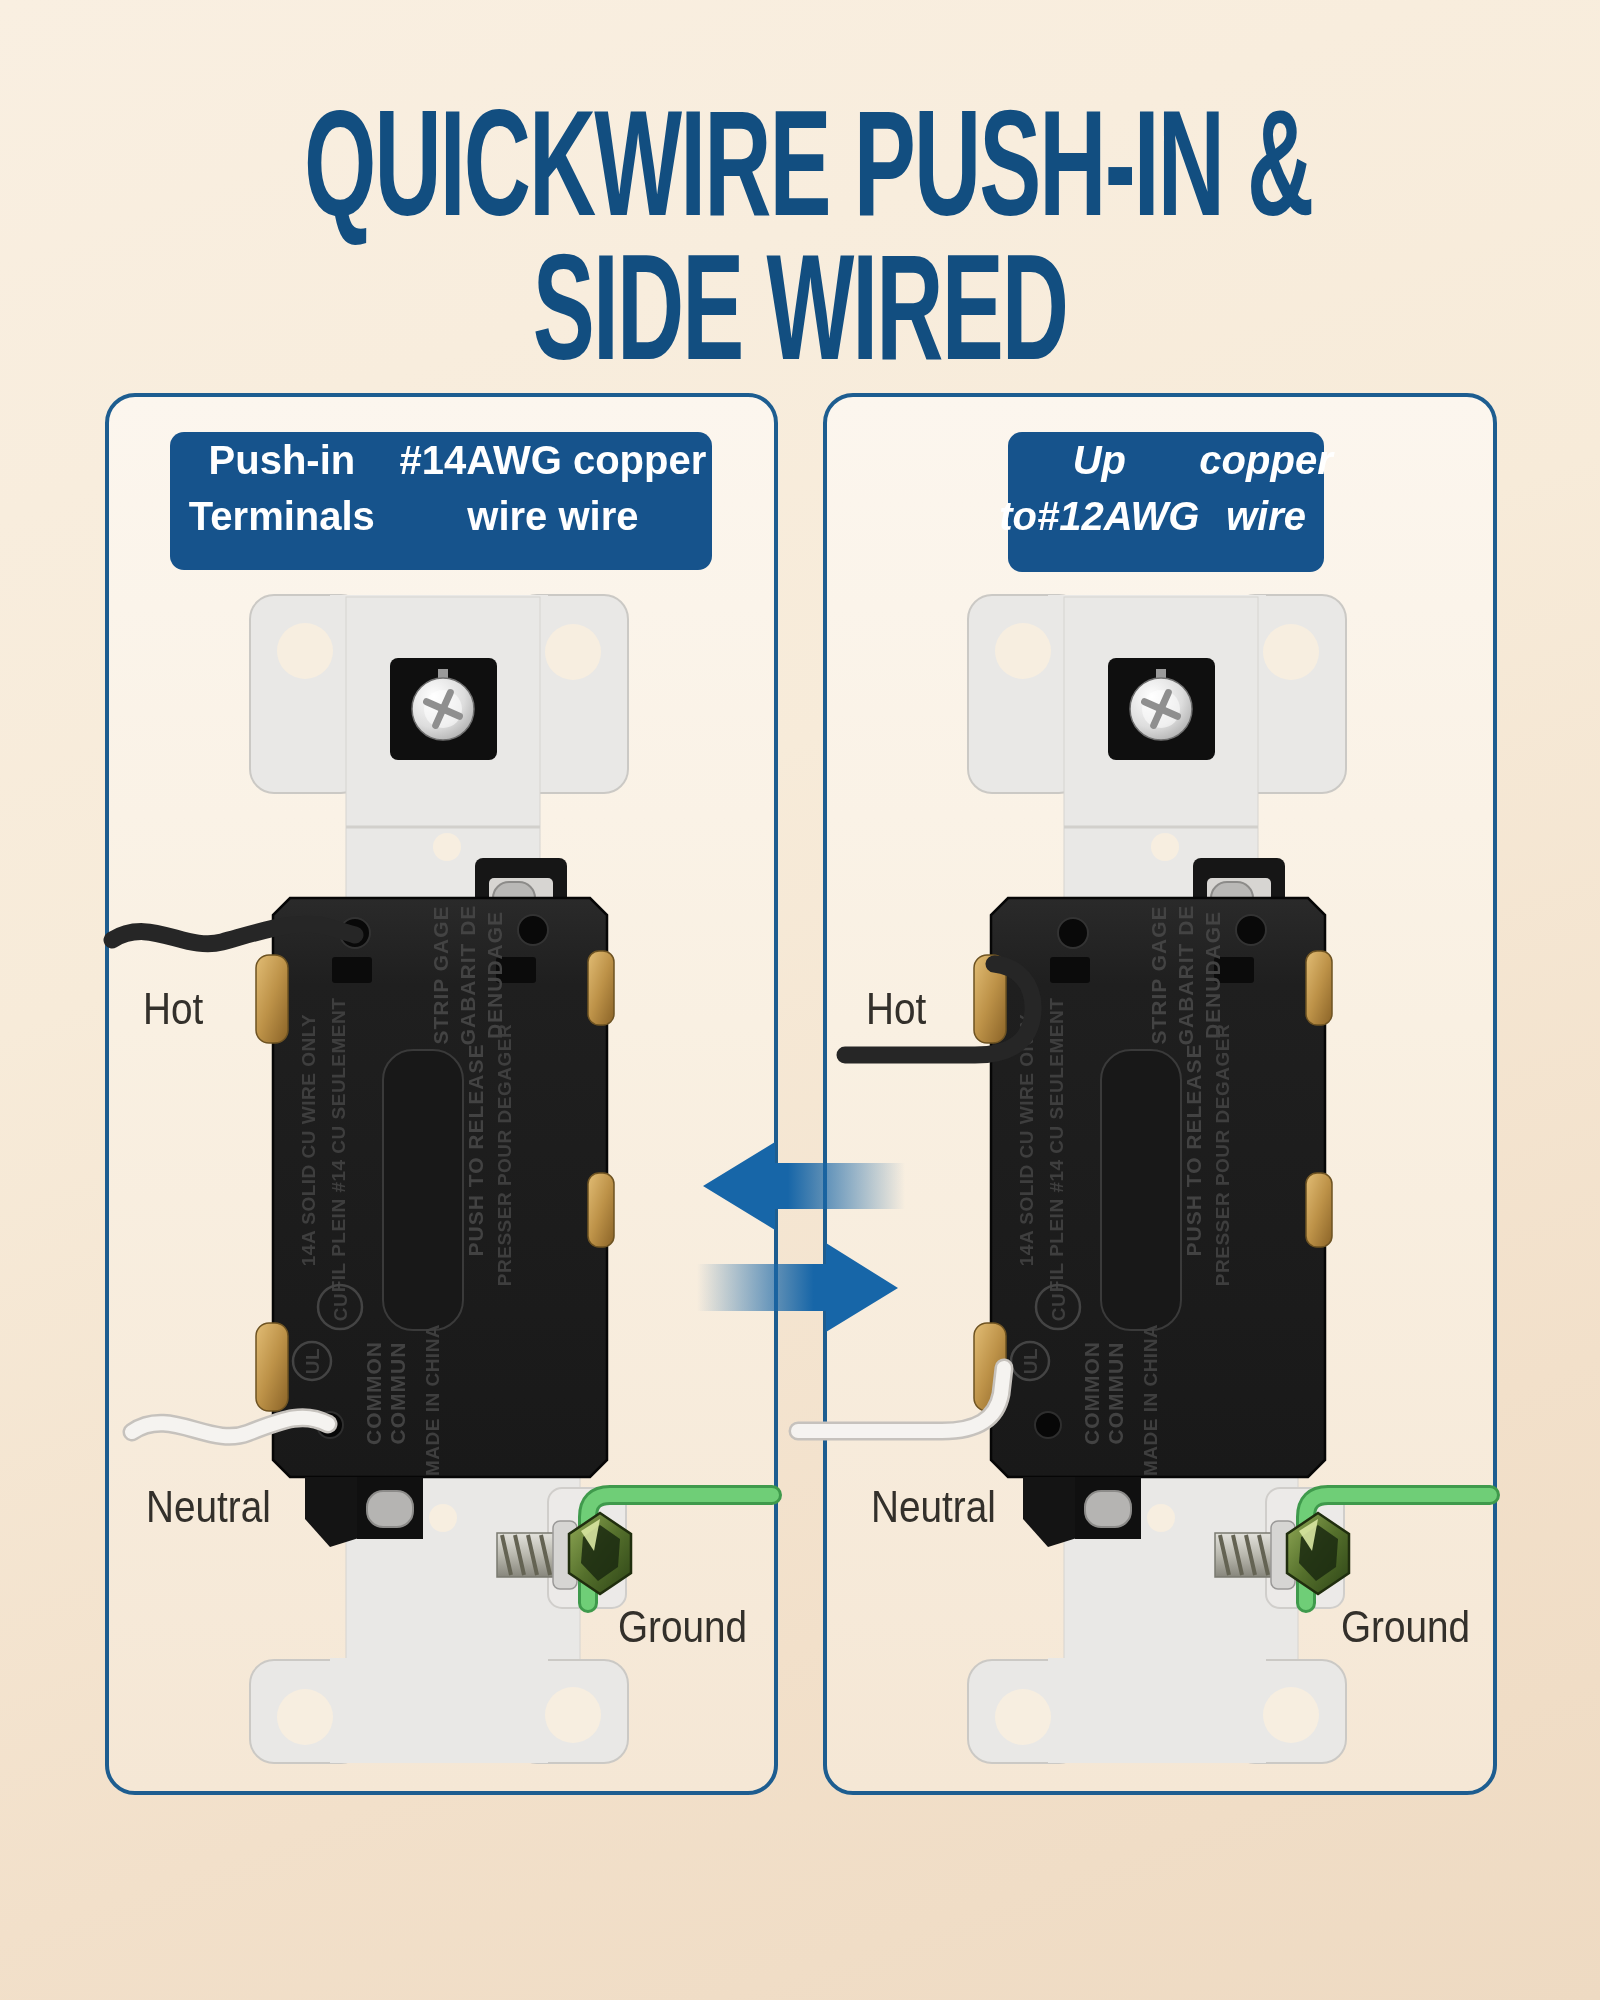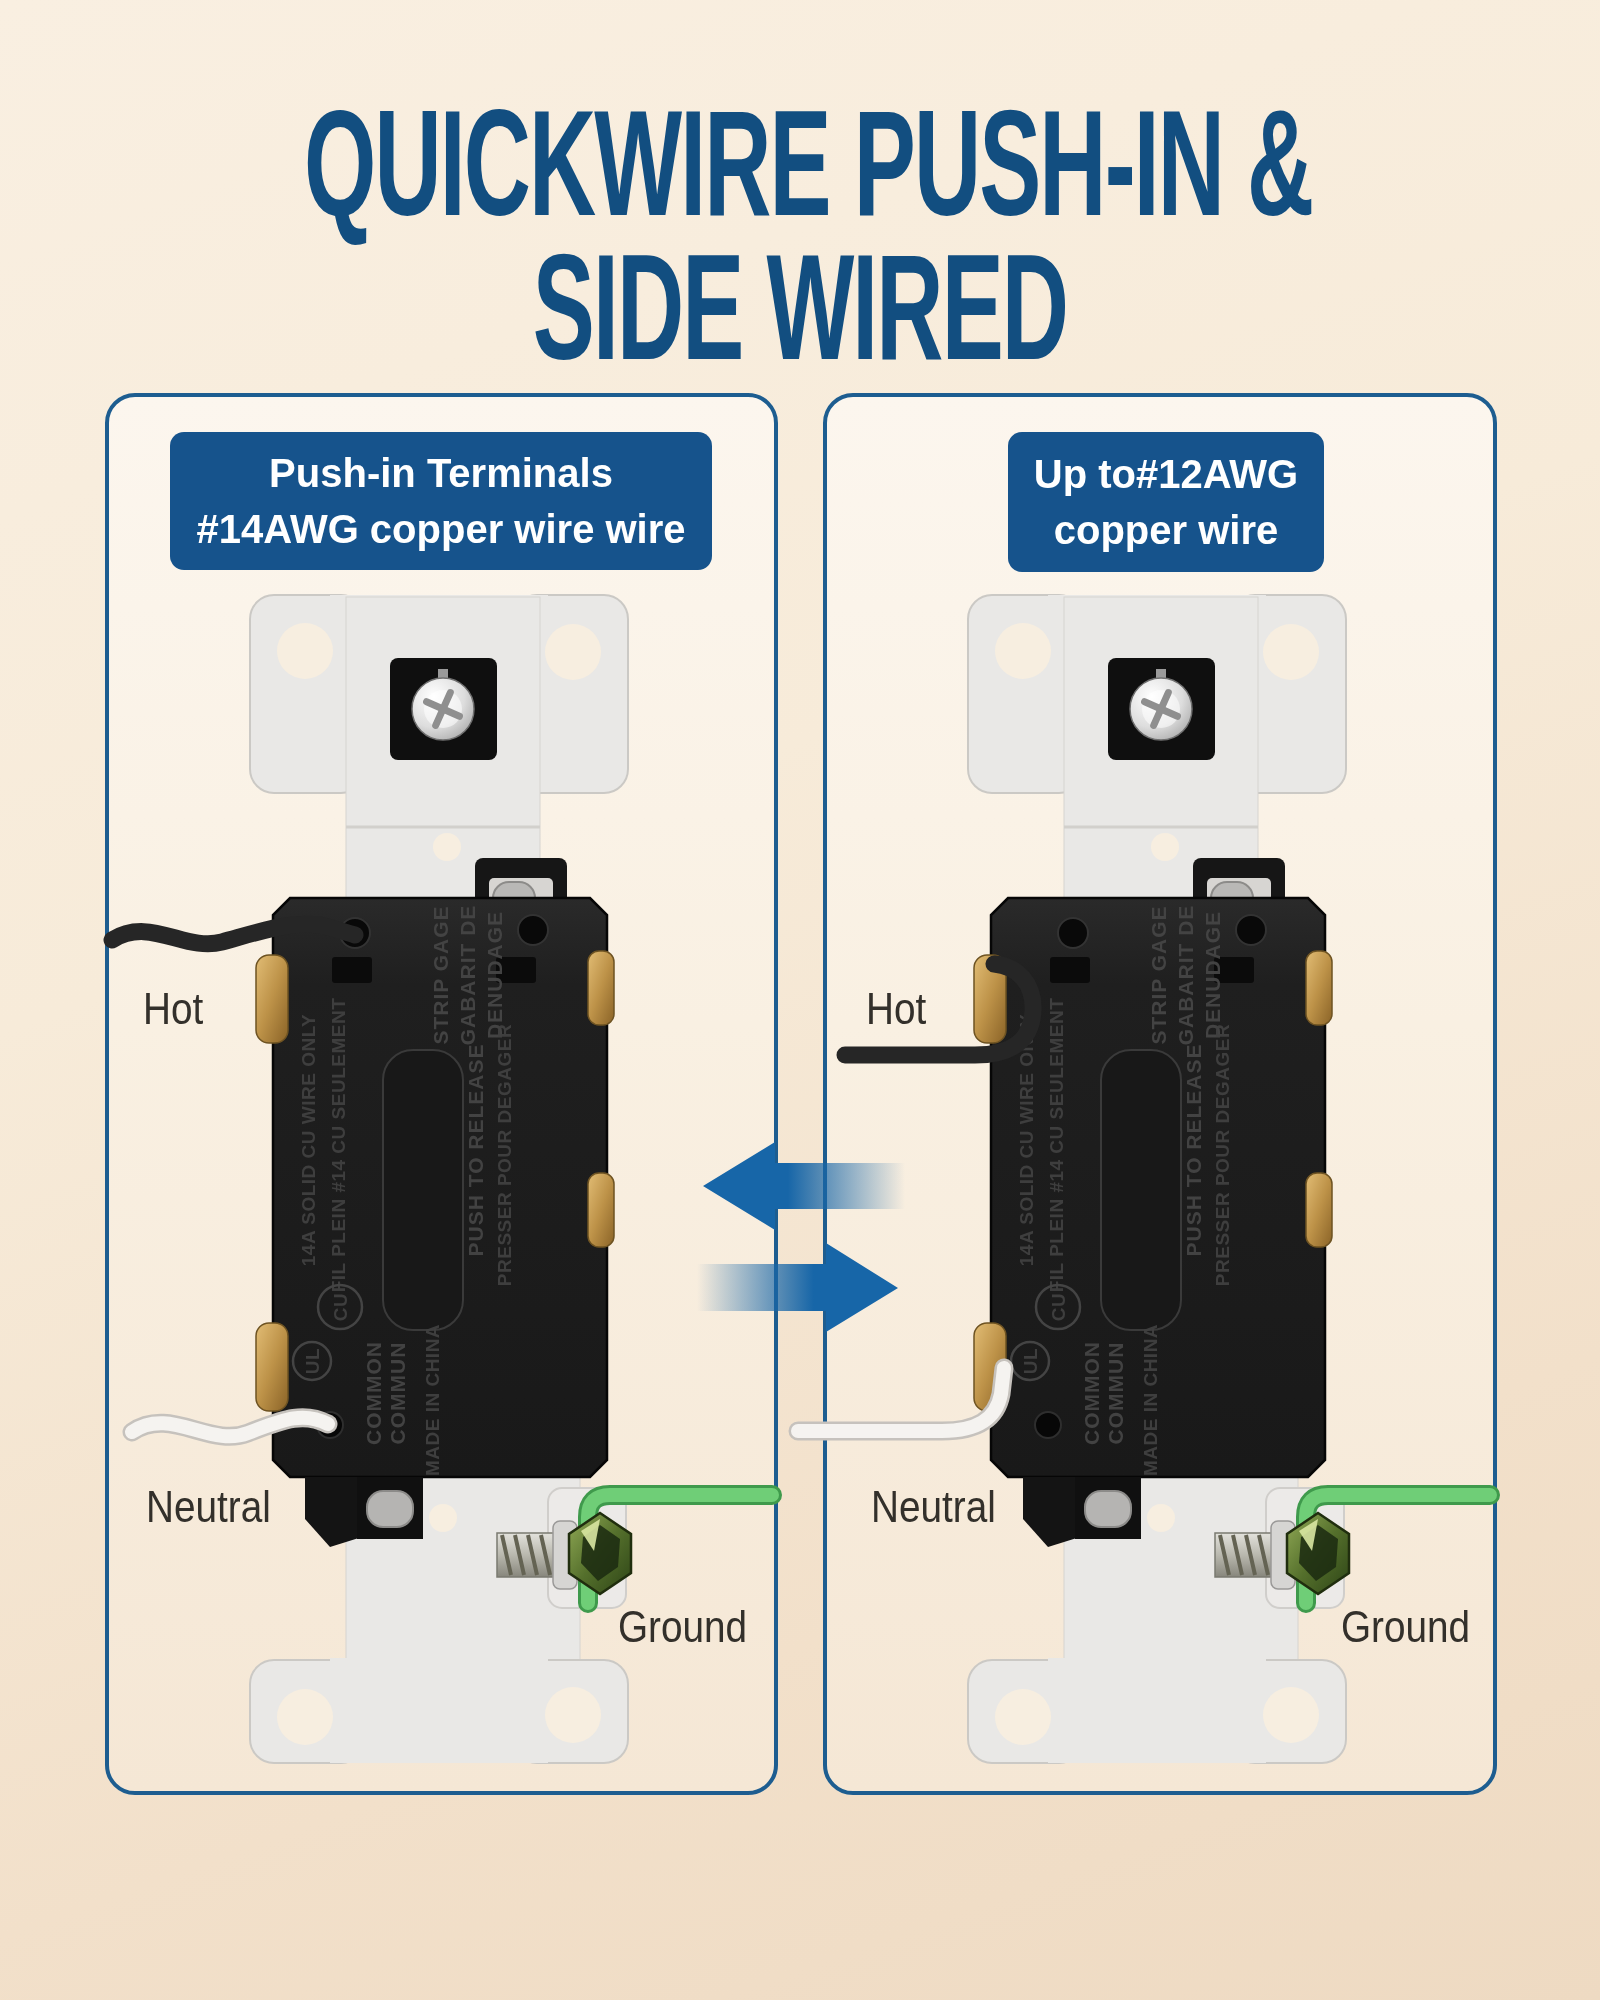--- a/index.html
+++ b/index.html
@@ -9,23 +9,23 @@
   .title-line{position:absolute;left:0;width:1600px;text-align:center;
           font-weight:700;font-size:150px;line-height:150px;color:#124e80;
           letter-spacing:-3px;transform:scaleX(.62);transform-origin:center top;white-space:nowrap;}
   #title1{top:88px;} #title2{top:232px;}
   .panel{position:absolute;top:393px;height:1402px;border:4px solid #1d5d90;border-radius:30px;
           background:linear-gradient(180deg,#fcf6ee 0%,#f9f0e2 45%,#f5e7d5 100%);box-sizing:border-box;}
   #panel-left{left:105px;width:673px;}
   #panel-right{left:823px;width:674px;}
   .badge{position:absolute;background:#16538c;border-radius:14px;color:#ffffff;
           font-weight:700;font-size:40px;line-height:56px;text-align:center;
-          display:flex;flex-direction:column;justify-content:center;}
+          display:flex;flex-direction:row;justify-content:center;}
   #badge-left{left:170px;top:432px;width:542px;height:138px;}
-  #badge-right{left:1008px;top:432px;width:316px;height:140px;}
+  #badge-right{left:1008px;top:432px;width:316px;height:140px;font-style:italic;}
   .lbl{position:absolute;font-size:44px;line-height:46px;color:#33302b;
         transform:scaleX(.88);transform-origin:left top;white-space:nowrap;}
   #lbl-hot-l{left:143px;top:986px;}   #lbl-neutral-l{left:146px;top:1484px;} #lbl-ground-l{left:618px;top:1604px;}
   #lbl-hot-r{left:866px;top:986px;}  #lbl-neutral-r{left:871px;top:1484px;} #lbl-ground-r{left:1341px;top:1604px;}
   svg.art{position:absolute;left:0;top:0;pointer-events:none;}
   .emb{font:700 21px "Liberation Sans",sans-serif;fill:#454545;letter-spacing:1px;opacity:.95;}
   .emb-sm{font:700 19px "Liberation Sans",sans-serif;fill:#404040;letter-spacing:.5px;opacity:.95;}
 </style>
 </head>
 <body>

